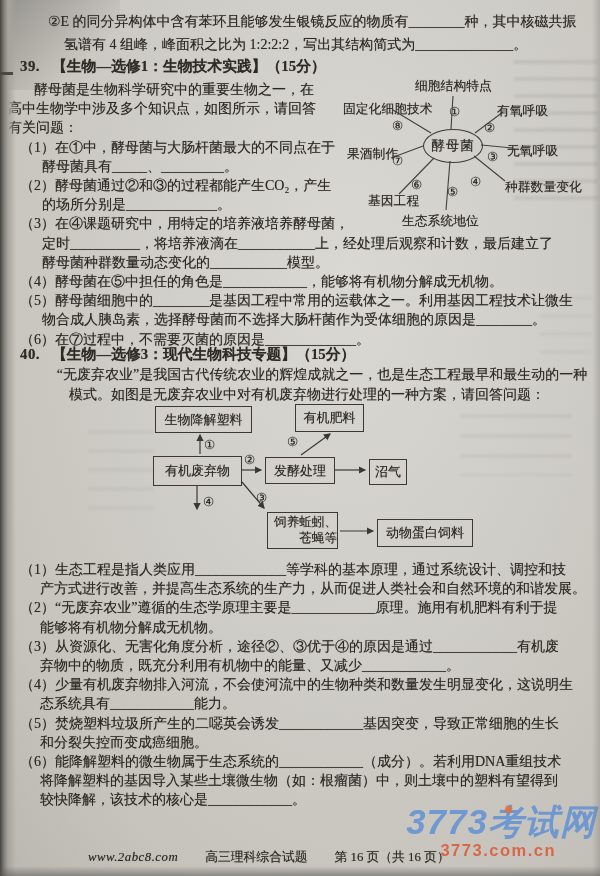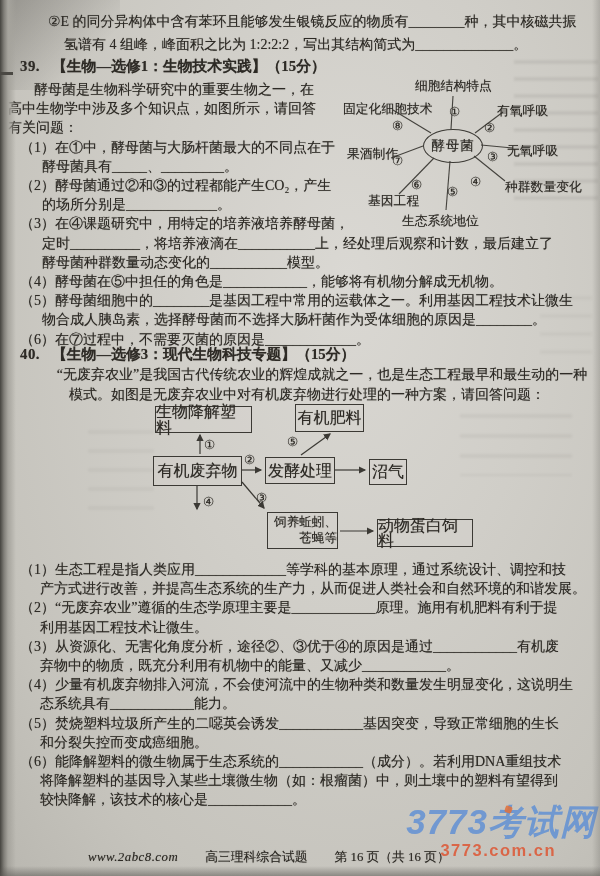--- a/index.html
+++ b/index.html
@@ -44,21 +44,21 @@
   .ydiag{position:absolute;left:333px;top:74px;width:262px;height:158px;font-size:12.8px;}
   .ydiag svg{position:absolute;left:0;top:0;}
   .ylabel{position:absolute;white-space:nowrap;}
   .ycenter{position:absolute;left:90px;top:55px;width:58px;height:32px;border:1.5px solid #3c3a35;
     border-radius:50%;display:flex;align-items:center;justify-content:center;font-size:13.5px;letter-spacing:1px;}
   .ynum{position:absolute;font-size:12.5px;}
   
   .flow{position:absolute;left:0;top:404px;width:600px;height:158px;}
   .flow svg{position:absolute;left:0;top:0;}
   .fbox{position:absolute;border:1.3px solid #3b3934;display:flex;flex-direction:column;
-    align-items:center;justify-content:center;font-size:16px;line-height:15.5px;background:rgba(215,213,208,.25);}
+    align-items:center;justify-content:center;font-size:13px;line-height:15.5px;background:rgba(215,213,208,.25);}
   .fnum{position:absolute;font-size:12.5px;}
   
   .footer{position:absolute;top:849px;left:0;right:0;white-space:nowrap;font-size:12.8px;}
   .footer .inner{margin-left:88px;display:inline-flex;gap:27px;align-items:center;}
   .site{font-style:italic;letter-spacing:.5px;}
   .wm-big{position:absolute;top:799px;right:4px;font-family:"Liberation Sans","DejaVu Sans",sans-serif;
     font-weight:bold;font-style:italic;font-size:35px;letter-spacing:1px;color:#5e8fd5;opacity:.82;text-shadow:none;}
   .wm-accent{position:absolute;top:806px;right:88px;width:7px;height:7px;background:#e0703a;
     border-radius:2px;opacity:.85;transform:rotate(18deg);}
   .wm-url{position:absolute;top:841px;right:44px;font-family:"Liberation Sans","DejaVu Sans",sans-serif;
@@ -179,21 +179,21 @@
       <span class="fnum" style="left:244px;top:48px">②</span>
       <span class="fnum" style="left:256px;top:86px">③</span>
       <span class="fnum" style="left:203px;top:90px">④</span>
       <span class="fnum" style="left:287px;top:30px">⑤</span>
     </div>
 
     <div class="sec q40lines">
       <div class="ln ml20">（1）生态工程是指人类应用_____________等学科的基本原理，通过系统设计、调控和技</div>
       <div class="ln ml40">产方式进行改善，并提高生态系统的生产力，从而促进人类社会和自然环境的和谐发展。</div>
       <div class="ln ml20">（2）“无废弃农业”遵循的生态学原理主要是____________原理。施用有机肥料有利于提</div>
-      <div class="ln ml40">利用基因工程技术让微生。</div>
+      <div class="ln ml40">能够将有机物分解成无机物。</div>
       <div class="ln ml20">（3）从资源化、无害化角度分析，途径②、③优于④的原因是通过____________有机废</div>
       <div class="ln ml40">弃物中的物质，既充分利用有机物中的能量、又减少____________。</div>
       <div class="ln ml20">（4）少量有机废弃物排入河流，不会使河流中的生物种类和数量发生明显变化，这说明生</div>
       <div class="ln ml40">态系统具有____________能力。</div>
       <div class="ln ml20">（5）焚烧塑料垃圾所产生的二噁英会诱发____________基因突变，导致正常细胞的生长</div>
       <div class="ln ml40">和分裂失控而变成癌细胞。</div>
       <div class="ln ml20">（6）能降解塑料的微生物属于生态系统的____________（成分）。若利用DNA重组技术</div>
       <div class="ln ml40">将降解塑料的基因导入某些土壤微生物（如：根瘤菌）中，则土壤中的塑料有望得到</div>
       <div class="ln ml40">较快降解，该技术的核心是____________。</div>
     </div>

